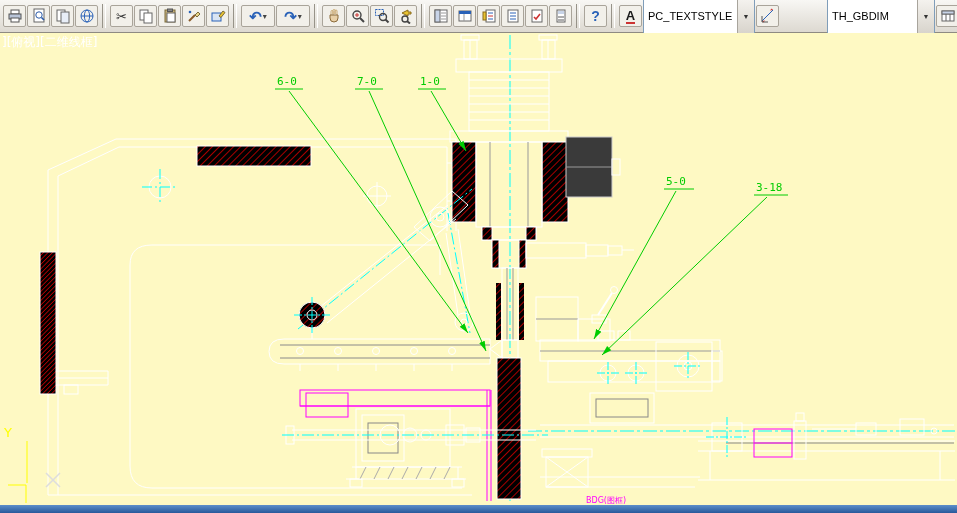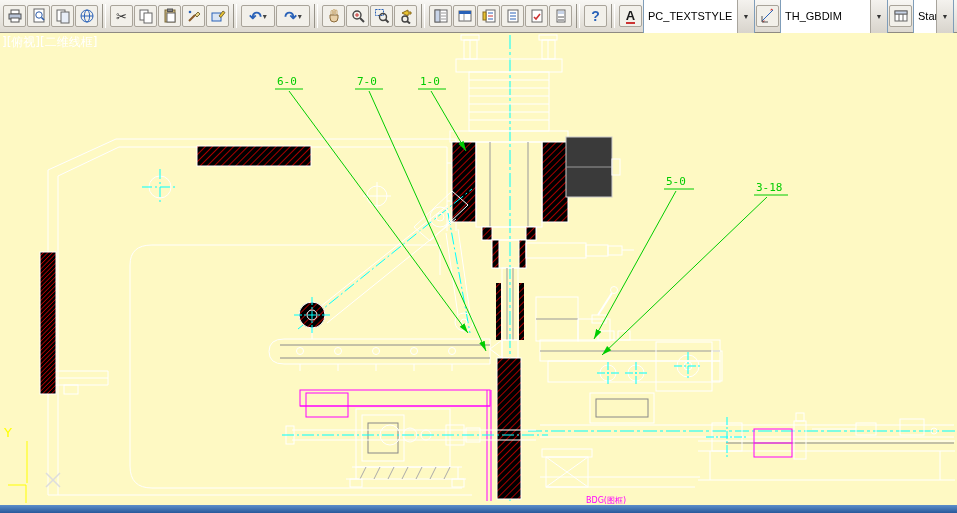--- a/index.html
+++ b/index.html
@@ -16,21 +16,21 @@
   .gi{font-size:13px;line-height:1;color:#333;}
   .gi.blue{color:#2a62b8;font-weight:bold;font-size:15px;}
   .gi.help{color:#2a62b8;font-weight:bold;font-size:14px;}
   .gi.styleA{color:#1a1a1a;font-weight:bold;font-size:13px;border-bottom:2px solid #c33;line-height:1;}
   .caret{font-size:8px;color:#444;margin-left:1px;}
   .combo{height:35px;background:#fff;border:1px solid #7f9db9;display:flex;align-items:center;
     box-sizing:border-box;flex:0 0 auto;overflow:hidden;}
   .combo .val{font-size:11px;color:#000;padding:0 4px;white-space:nowrap;flex:1;overflow:hidden;}
   .combo .arrow{width:16px;height:100%;background:linear-gradient(#f4f2ee,#d8d4cc);border-left:1px solid #a8a49c;
     display:flex;align-items:center;justify-content:center;font-size:7px;color:#333;flex:0 0 16px;}
-  .combo.c1{width:112px;} .combo.c2{width:108px;} .combo.c3{flex:1 1 auto;min-width:40px;}
+  .combo.c1{width:112px;} .combo.c2{width:108px;margin-left:47px;} .combo.c3{flex:1 1 auto;min-width:40px;}
   
   .canvas{flex:1 1 auto;position:relative;background:#fef9c3;overflow:hidden;}
   .canvas svg{position:absolute;left:0;top:0;}
   
   .statusbar{flex:0 0 8px;background:linear-gradient(#5d8fca,#28589a);}
 </style>
 </head>
 <body>
 
 <div class="app">

